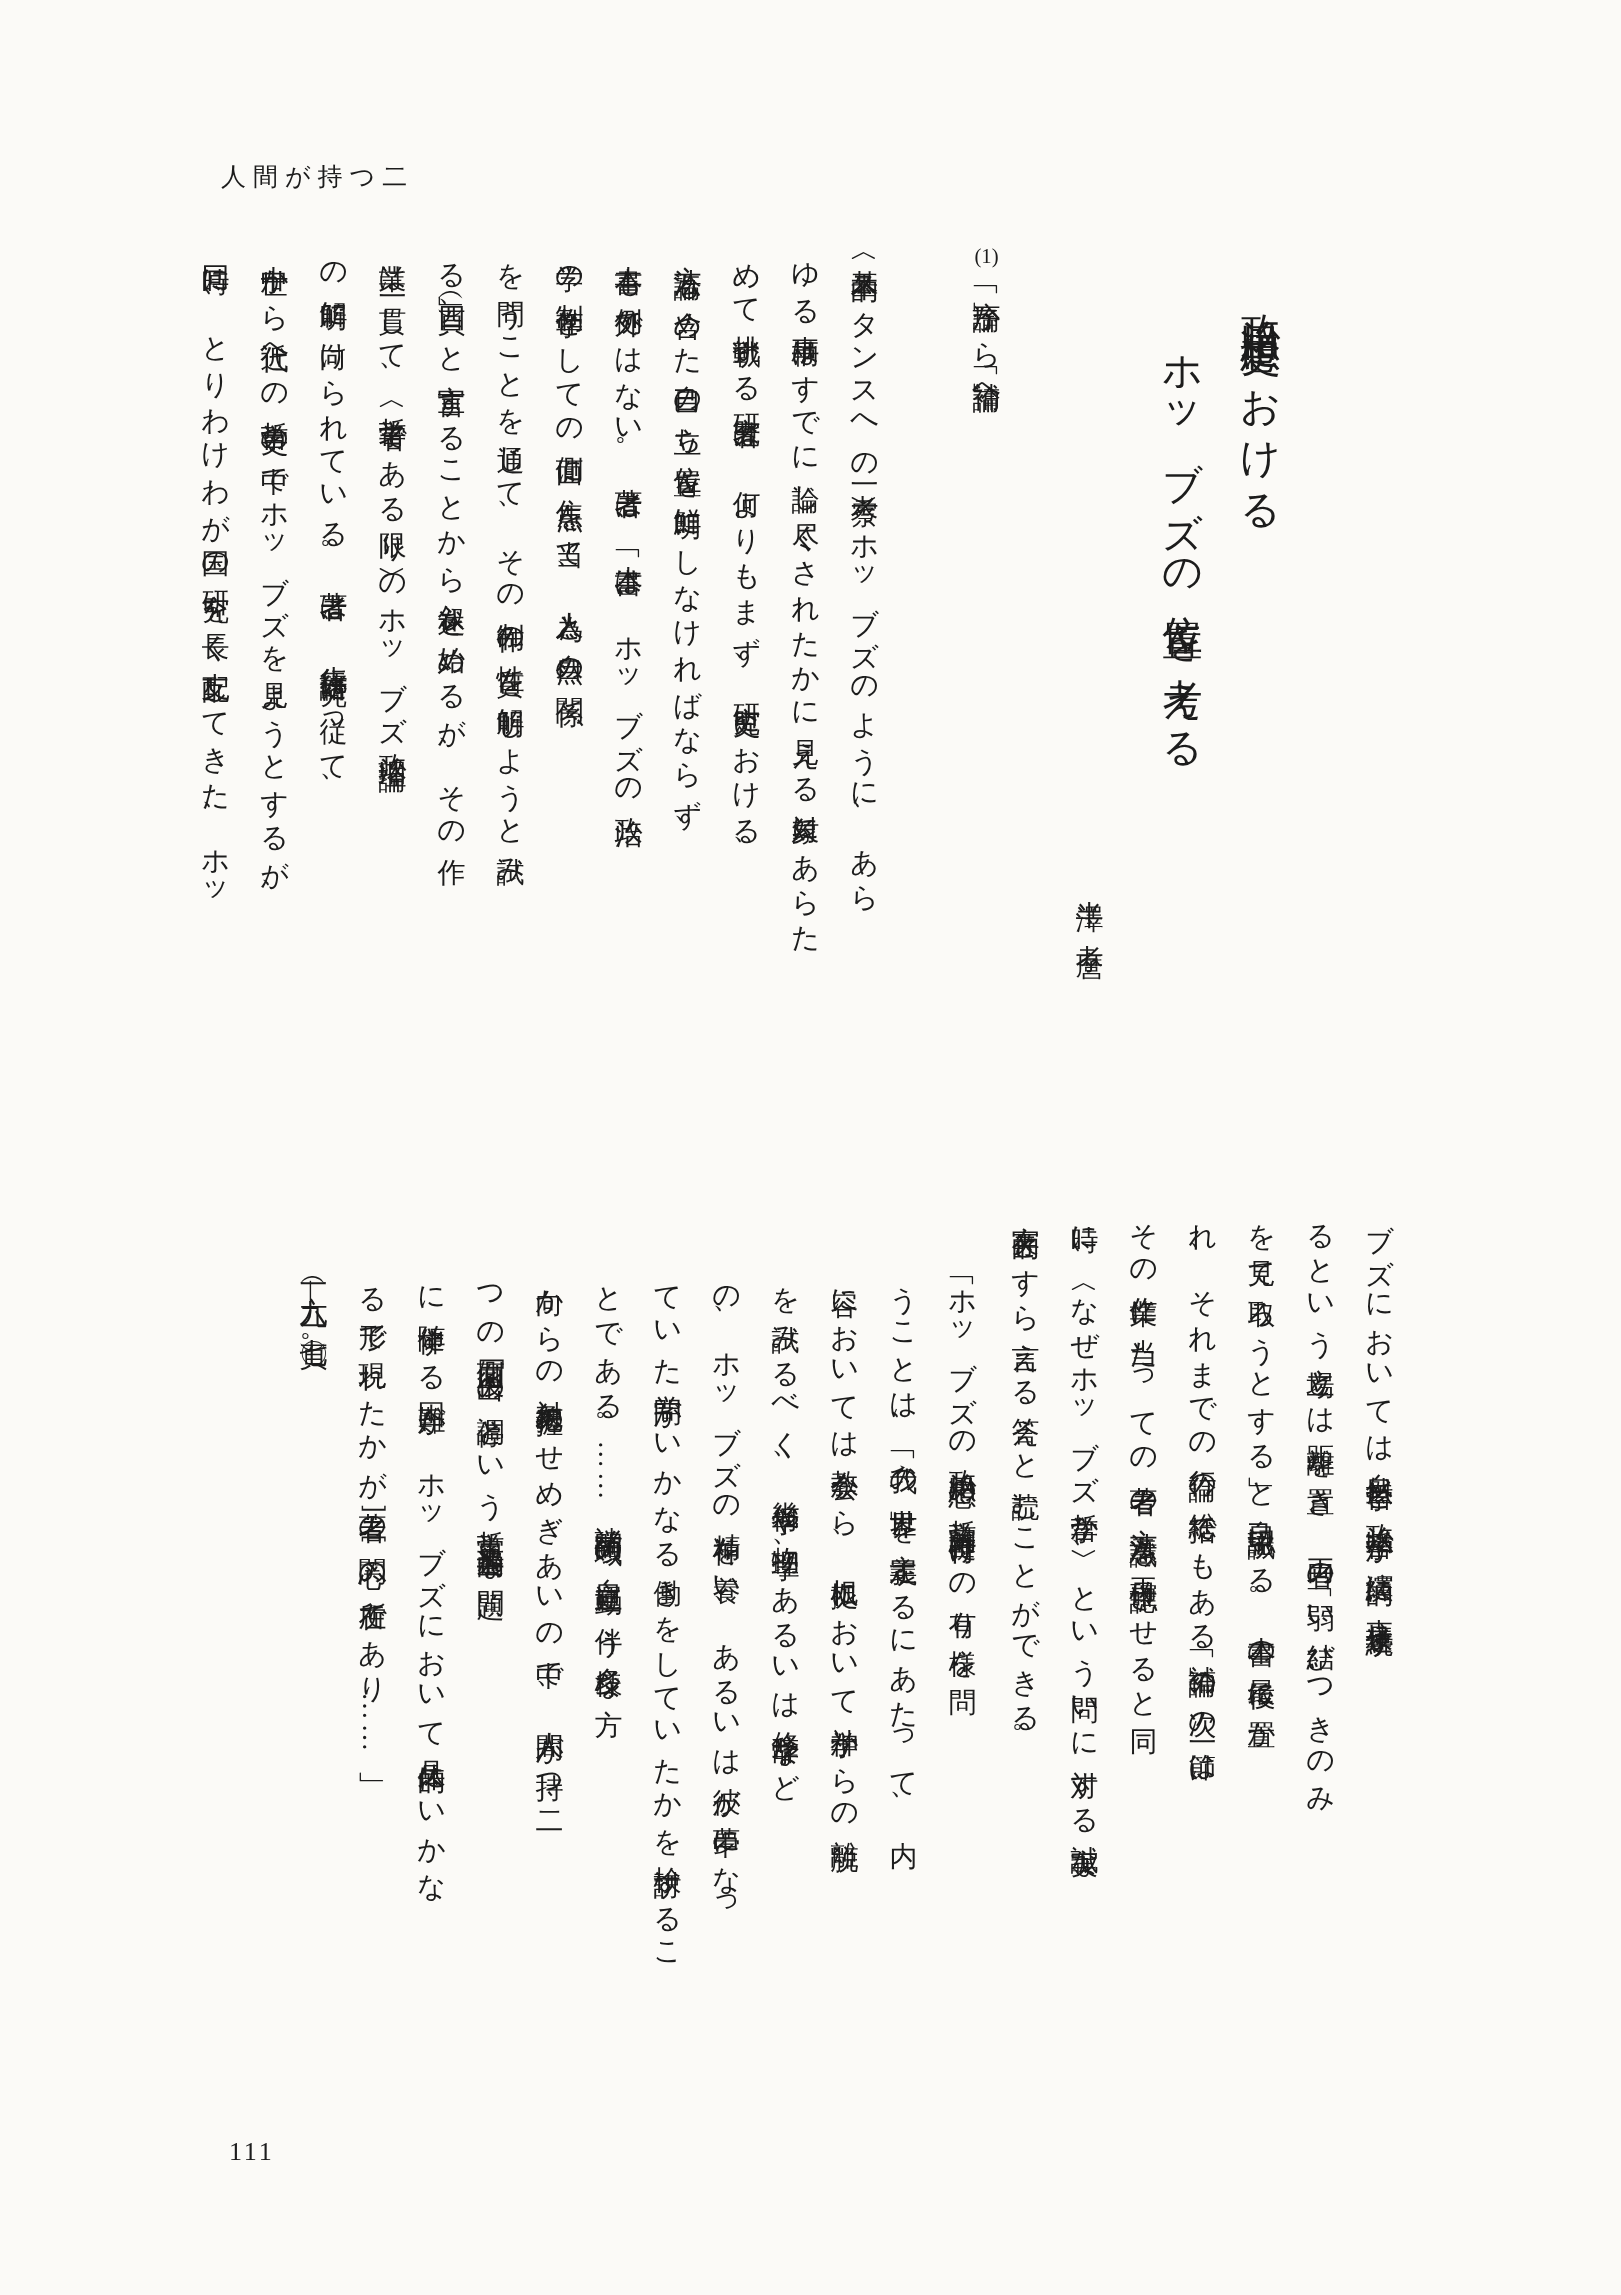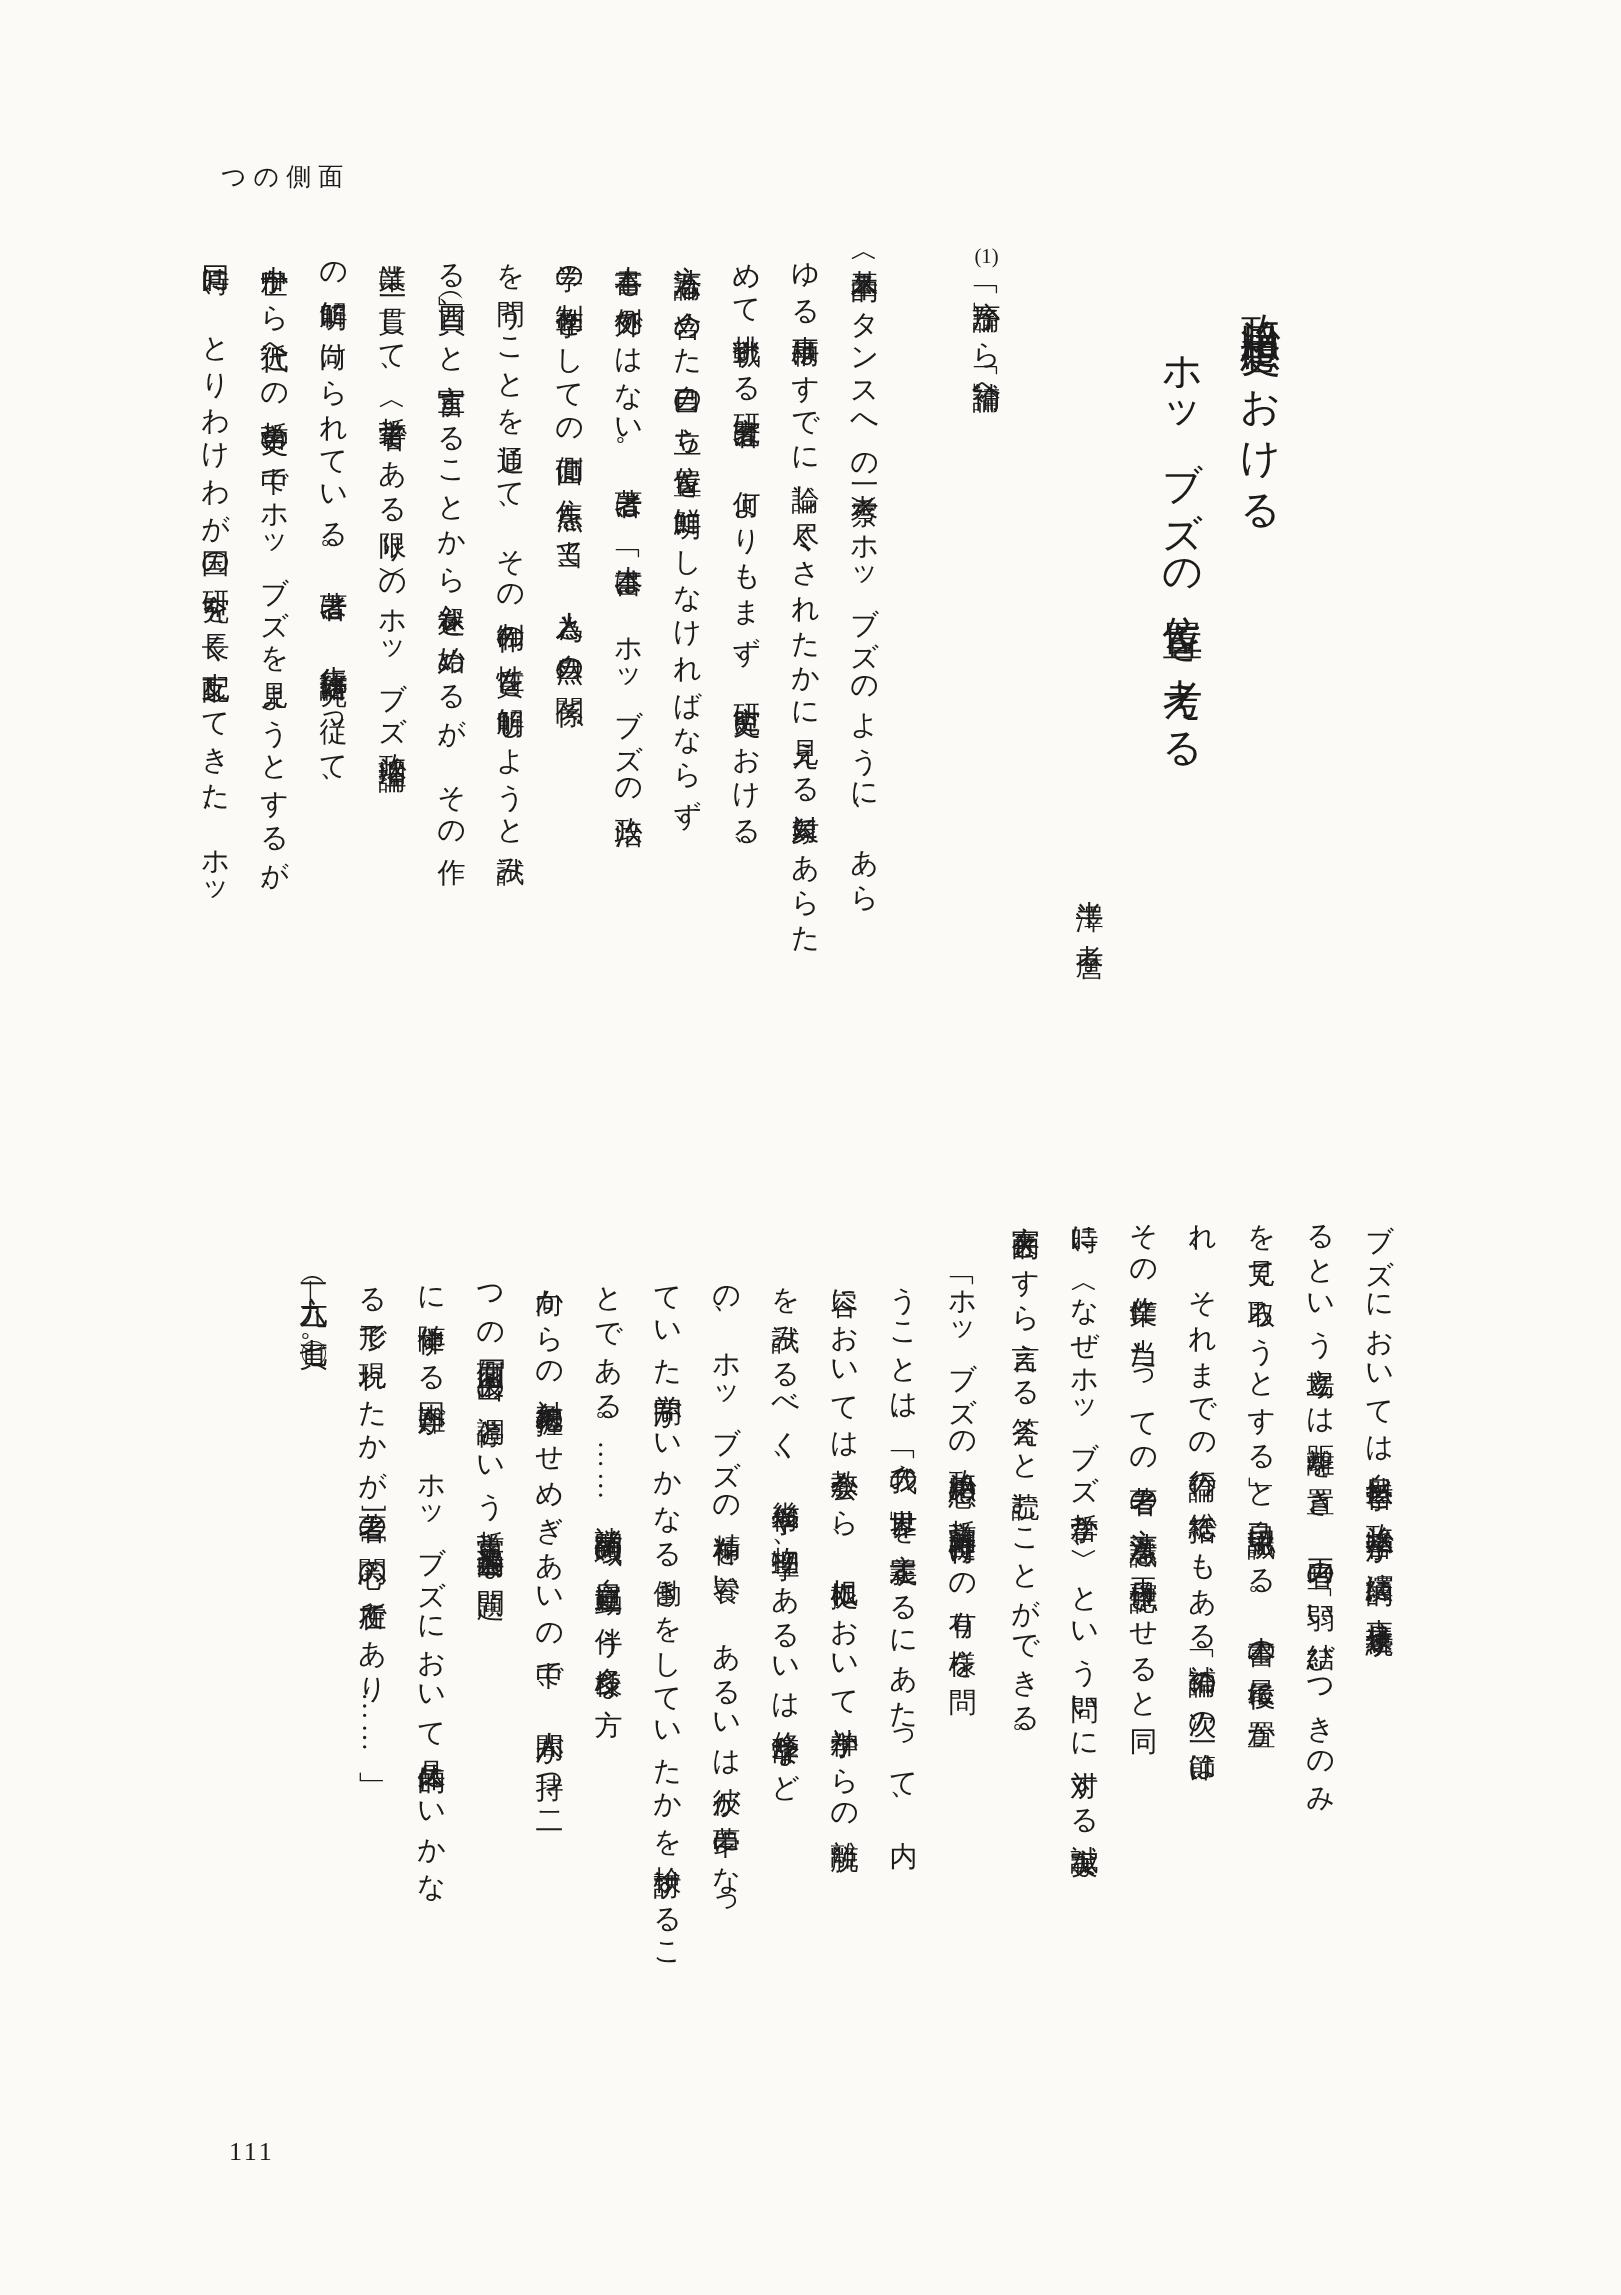--- a/index.html
+++ b/index.html
@@ -62,21 +62,21 @@
     left:229px; top:2137px;
     font-size:26px;
     letter-spacing:2.8px;
   }
 </style>
 </head>
 <body>
 
 <div class="page">
 
-  <div class="header-label">つの側面</div>
+  <div class="header-label">人間が持つ二</div>
 
   <div class="title vtext">政治思想史における
 　ホッブズの位置を考える</div>
 
   <div class="author vtext">半澤　孝麿</div>
 
   <div class="section-heading vtext"><span class="tcy">(1)</span><span class="section-title-text">「序論」から「補論」へ</span></div>
 
   <div class="upper vtext body-block">〈基本的スタンスへの一考察〉　ホッブズのように、あら
 ゆる事柄はすでに論じ尽くされたかに見える対象にあらた

